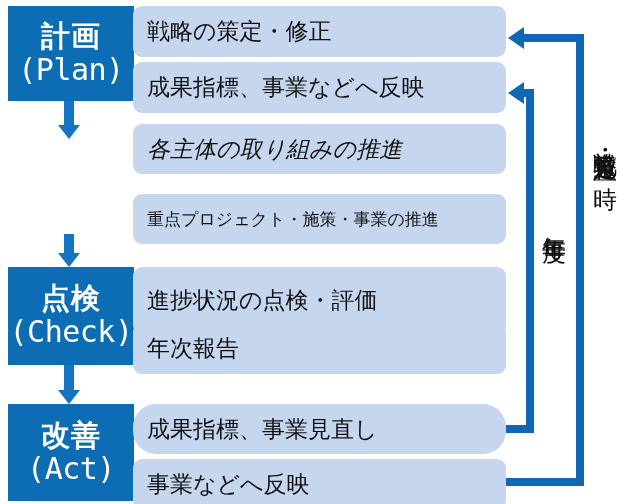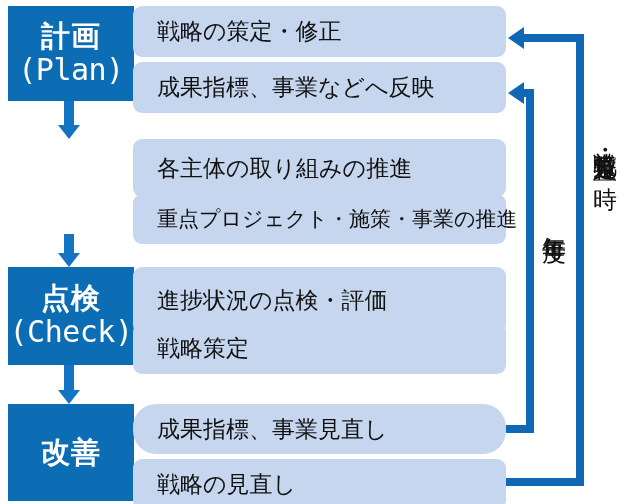--- a/index.html
+++ b/index.html
@@ -51,29 +51,29 @@
   
   .detail {
     position: absolute;
     left: 133px;
     width: 373px;
     background: #C5D6EE;
     border-radius: 9px;
     box-sizing: border-box;
     display: flex;
     align-items: center;
-    padding-left: 24px;
+    padding-left: 14px;
     font-size: 23px;
     color: #111111;
     font-family: "DejaVu Sans", sans-serif;
     white-space: nowrap;
     letter-spacing: 0px;
   }
   .detail.small {
-    font-size: 21px;
+    font-size: 17px;
   }
 
   
   .downarrow {
     position: absolute;
     left: 58px;
     width: 22px;
   }
   .downarrow .shaft {
     position: absolute;
@@ -130,20 +130,21 @@
   </div>
 
 
   <div class="stage" style="top:267px;height:98px;">
     <div class="jp">点検</div>
     <div class="en">(Check)</div>
   </div>
 
   <div class="stage" style="top:404px;height:97px;align-items:center;">
     <div class="jp">改善</div>
+    <div class="en">(Act)</div>
   </div>
 
   <div class="downarrow" style="top:101px;height:38px;">
     <div class="shaft" style="height:25px;"></div>
     <div class="head" style="top:24px;"></div>
   </div>
   <div class="downarrow" style="top:234px;height:33px;">
     <div class="shaft" style="height:20px;"></div>
     <div class="head" style="top:19px;"></div>
   </div>
@@ -152,39 +153,39 @@
     <div class="head" style="top:25px;"></div>
   </div>
 
   <div class="detail" style="top:6px;height:51px;">
     <span>戦略の策定・修正</span>
   </div>
   <div class="detail" style="top:62px;height:51px;">
     <span>成果指標、事業などへ反映</span>
   </div>
 
-  <div class="detail" style="top:139px;height:58px;">
+  <div class="detail" style="top:124px;height:50px;font-style:italic;">
     <span>各主体の取り組みの推進</span>
   </div>
   <div class="detail small" style="top:194px;height:50px;">
     <span>重点プロジェクト・施策・事業の推進</span>
   </div>
 
   <div class="detail" style="top:267px;height:67px;">
     <span>進捗状況の点検・評価</span>
   </div>
   <div class="detail" style="top:323px;height:51px;">
-    <span>戦略策定</span>
+    <span>年次報告</span>
   </div>
 
   <div class="detail" style="top:404px;height:50px;border-radius:23px;">
     <span>成果指標、事業見直し</span>
   </div>
   <div class="detail" style="top:459px;height:50px;">
-    <span>戦略の見直し</span>
+    <span>事業などへ反映</span>
   </div>
 
   <div class="seg" style="left:506px;top:478px;width:78px;height:8px;"></div>
   <div class="seg" style="left:576px;top:34px;width:8px;height:452px;"></div>
   <div class="seg" style="left:524px;top:34px;width:56px;height:8px;"></div>
   <div class="arrowL" style="left:508px;top:27px;"></div>
 
   <div class="seg" style="left:506px;top:425px;width:28px;height:8px;"></div>
   <div class="seg" style="left:526px;top:89px;width:8px;height:344px;"></div>
   <div class="seg" style="left:524px;top:89px;width:10px;height:8px;"></div>

